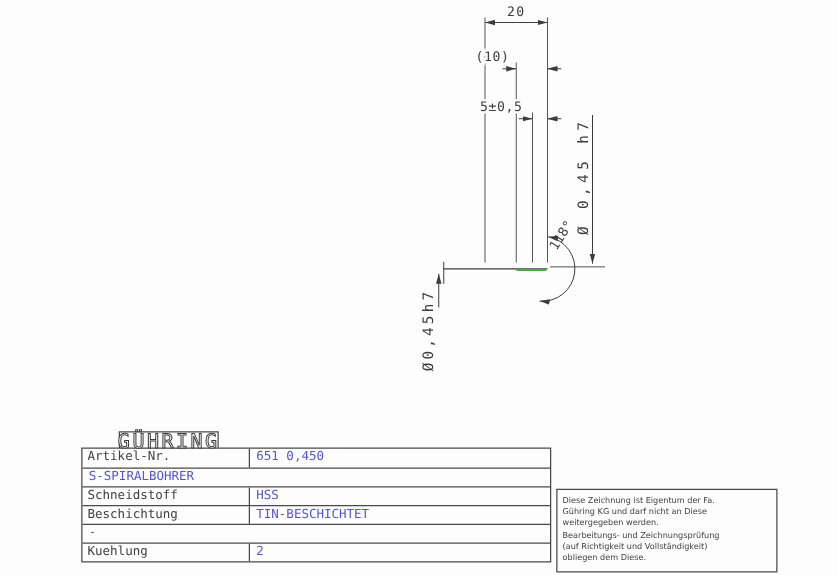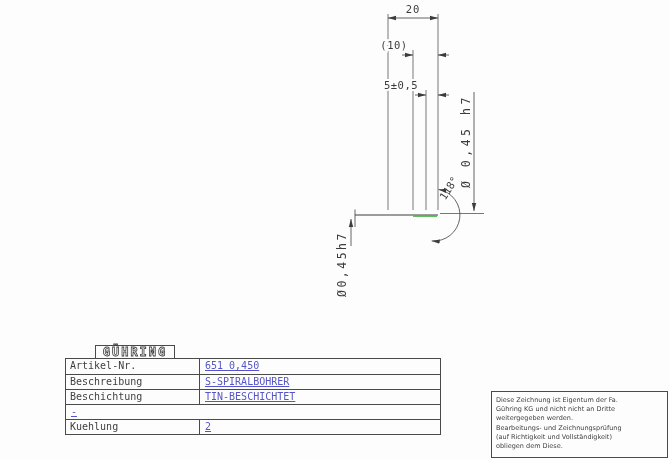--- a/index.html
+++ b/index.html
@@ -8,31 +8,31 @@
   .canvas { position:relative; width:670px; height:460px; background:#fdfdfd; }
 
   svg.drawing { position:absolute; left:0; top:0; }
   svg text { fill:#3c3c3c; font-family:"DejaVu Sans Mono", monospace; }
   svg text.halo { stroke:#fdfdfd; stroke-width:4px; paint-order:stroke; }
 
   .titleblock { position:absolute; left:65px; top:345px; width:376px; height:112px; color:#3f3f3f; }
   .logo-box { position:absolute; left:30px; top:0; width:80px; height:14px;
               border:1px solid #4a4a4a; background:#fdfdfd; z-index:2;
               display:flex; align-items:center; justify-content:center; }
-  .logo-text { font-size:12px; font-weight:bold; letter-spacing:2px; color:#4a4a4a;
+  .logo-text { font-size:16px; font-weight:normal; letter-spacing:2px; color:#4a4a4a;
                -webkit-text-fill-color:#fdfdfd; -webkit-text-stroke:0.8px #3c3c3c; }
   .tb-table { position:absolute; left:0; top:13px; width:376px; border:1px solid #4a4a4a; background:#fdfdfd; }
   .tb-row { display:flex; height:15px; border-top:1px solid #4a4a4a; }
   .tb-row:first-child { border-top:none; }
   .tb-label { width:134px; border-right:1px solid #4a4a4a; padding:1px 18px 0 4px;
               font-size:10px; color:#3f3f3f; white-space:nowrap; }
-  .tb-value { flex:1; padding:1px 0 0 5px; font-size:10px; color:#5656c8; white-space:nowrap;text-decoration:underline; }
+  .tb-value { flex:1; padding:1px 0 0 5px; font-size:10px; color:#5656c8; white-space:nowrap; }
 
   .notice { position:absolute; left:445px; top:391px; width:177px; height:67px;
-            border:1px solid #4a4a4a; background:#fdfdfd; padding:4px 2px 0 4px;margin-left:46px; }
+            border:1px solid #4a4a4a; background:#fdfdfd; padding:4px 2px 0 4px; }
   .notice-line { font-family:"DejaVu Sans", sans-serif; font-size:6.5px; line-height:9.2px;
                  color:#3f3f3f; white-space:nowrap; }
 </style>
 </head>
 <body>
 
 <div class="canvas">
 
   <svg class="drawing" width="670" height="340" viewBox="0 0 670 340">
     <defs>
@@ -78,39 +78,42 @@
   <div class="titleblock">
     <div class="logo-box">
       <span class="logo-text">GÜHRING</span>
     </div>
     <div class="tb-table">
       <div class="tb-row">
         <div class="tb-label">Artikel-Nr.</div>
         <div class="tb-value">651 0,450</div>
       </div>
       <div class="tb-row">
-        <div class="tb-label">Beschreibung</div>
         <div class="tb-value">S-SPIRALBOHRER</div>
+      </div>
+      <div class="tb-row">
+        <div class="tb-label">Schneidstoff</div>
+        <div class="tb-value">HSS</div>
       </div>
       <div class="tb-row">
         <div class="tb-label">Beschichtung</div>
         <div class="tb-value">TIN-BESCHICHTET</div>
       </div>
       <div class="tb-row">
         <div class="tb-value">-</div>
       </div>
       <div class="tb-row">
         <div class="tb-label">Kuehlung</div>
         <div class="tb-value">2</div>
       </div>
     </div>
   </div>
 
   <div class="notice">
     <div class="notice-line">Diese Zeichnung ist Eigentum der Fa.</div>
-    <div class="notice-line">Gühring KG und nicht nicht an Dritte</div>
+    <div class="notice-line">Gühring KG und darf nicht an Diese</div>
     <div class="notice-line">weitergegeben werden.</div>
     <div class="notice-line">Bearbeitungs- und Zeichnungsprüfung</div>
     <div class="notice-line">(auf Richtigkeit und Vollständigkeit)</div>
     <div class="notice-line">obliegen dem Diese.</div>
   </div>
 
 </div>
 
 </body></html>

